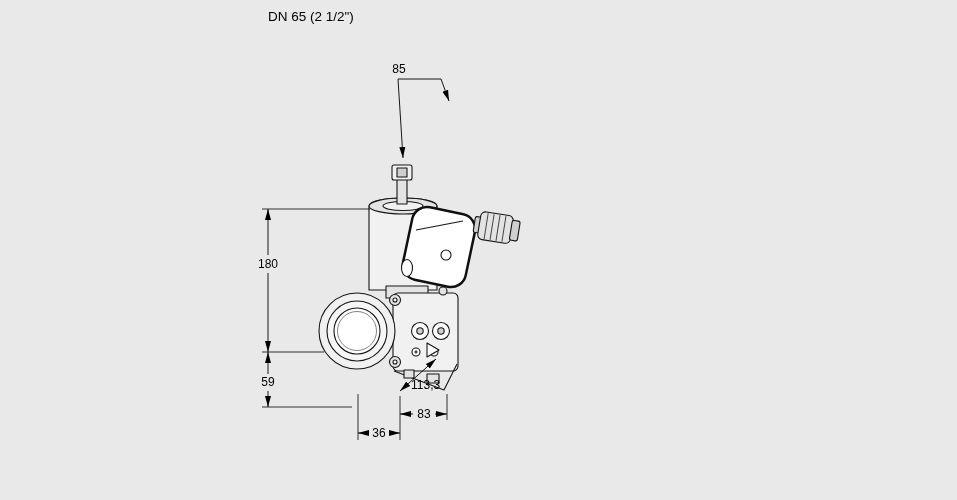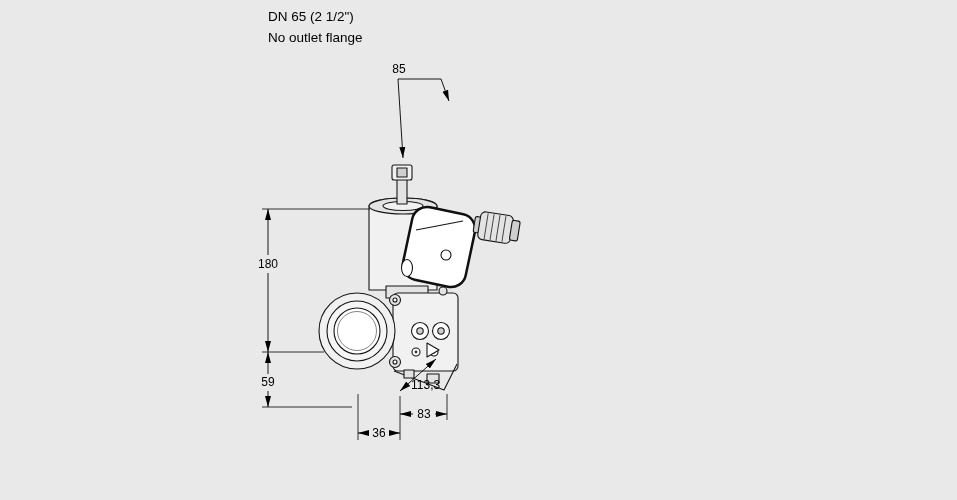--- a/index.html
+++ b/index.html
@@ -16,21 +16,20 @@
   .thin{stroke:#666;stroke-width:0.8;fill:none;}
   .dimtxt{font-family:"Liberation Sans",sans-serif;font-size:12px;fill:#000;}
 </style>
 </head>
 <body>
 
 <div class="screen">
 
   <div class="title-block">
     <div>DN 65 (2 1/2")</div>
-    <div>No outlet flange</div>
   </div>
 
   <svg class="drawing-svg" width="957" height="500" viewBox="0 0 957 500">
     <defs>
       <marker id="arw" markerWidth="12" markerHeight="8" refX="11" refY="4" orient="auto-start-reverse" markerUnits="userSpaceOnUse">
         <path d="M0,1 L11,4 L0,7 Z" fill="#000"></path>
       </marker>
     </defs>
 
     <g>

